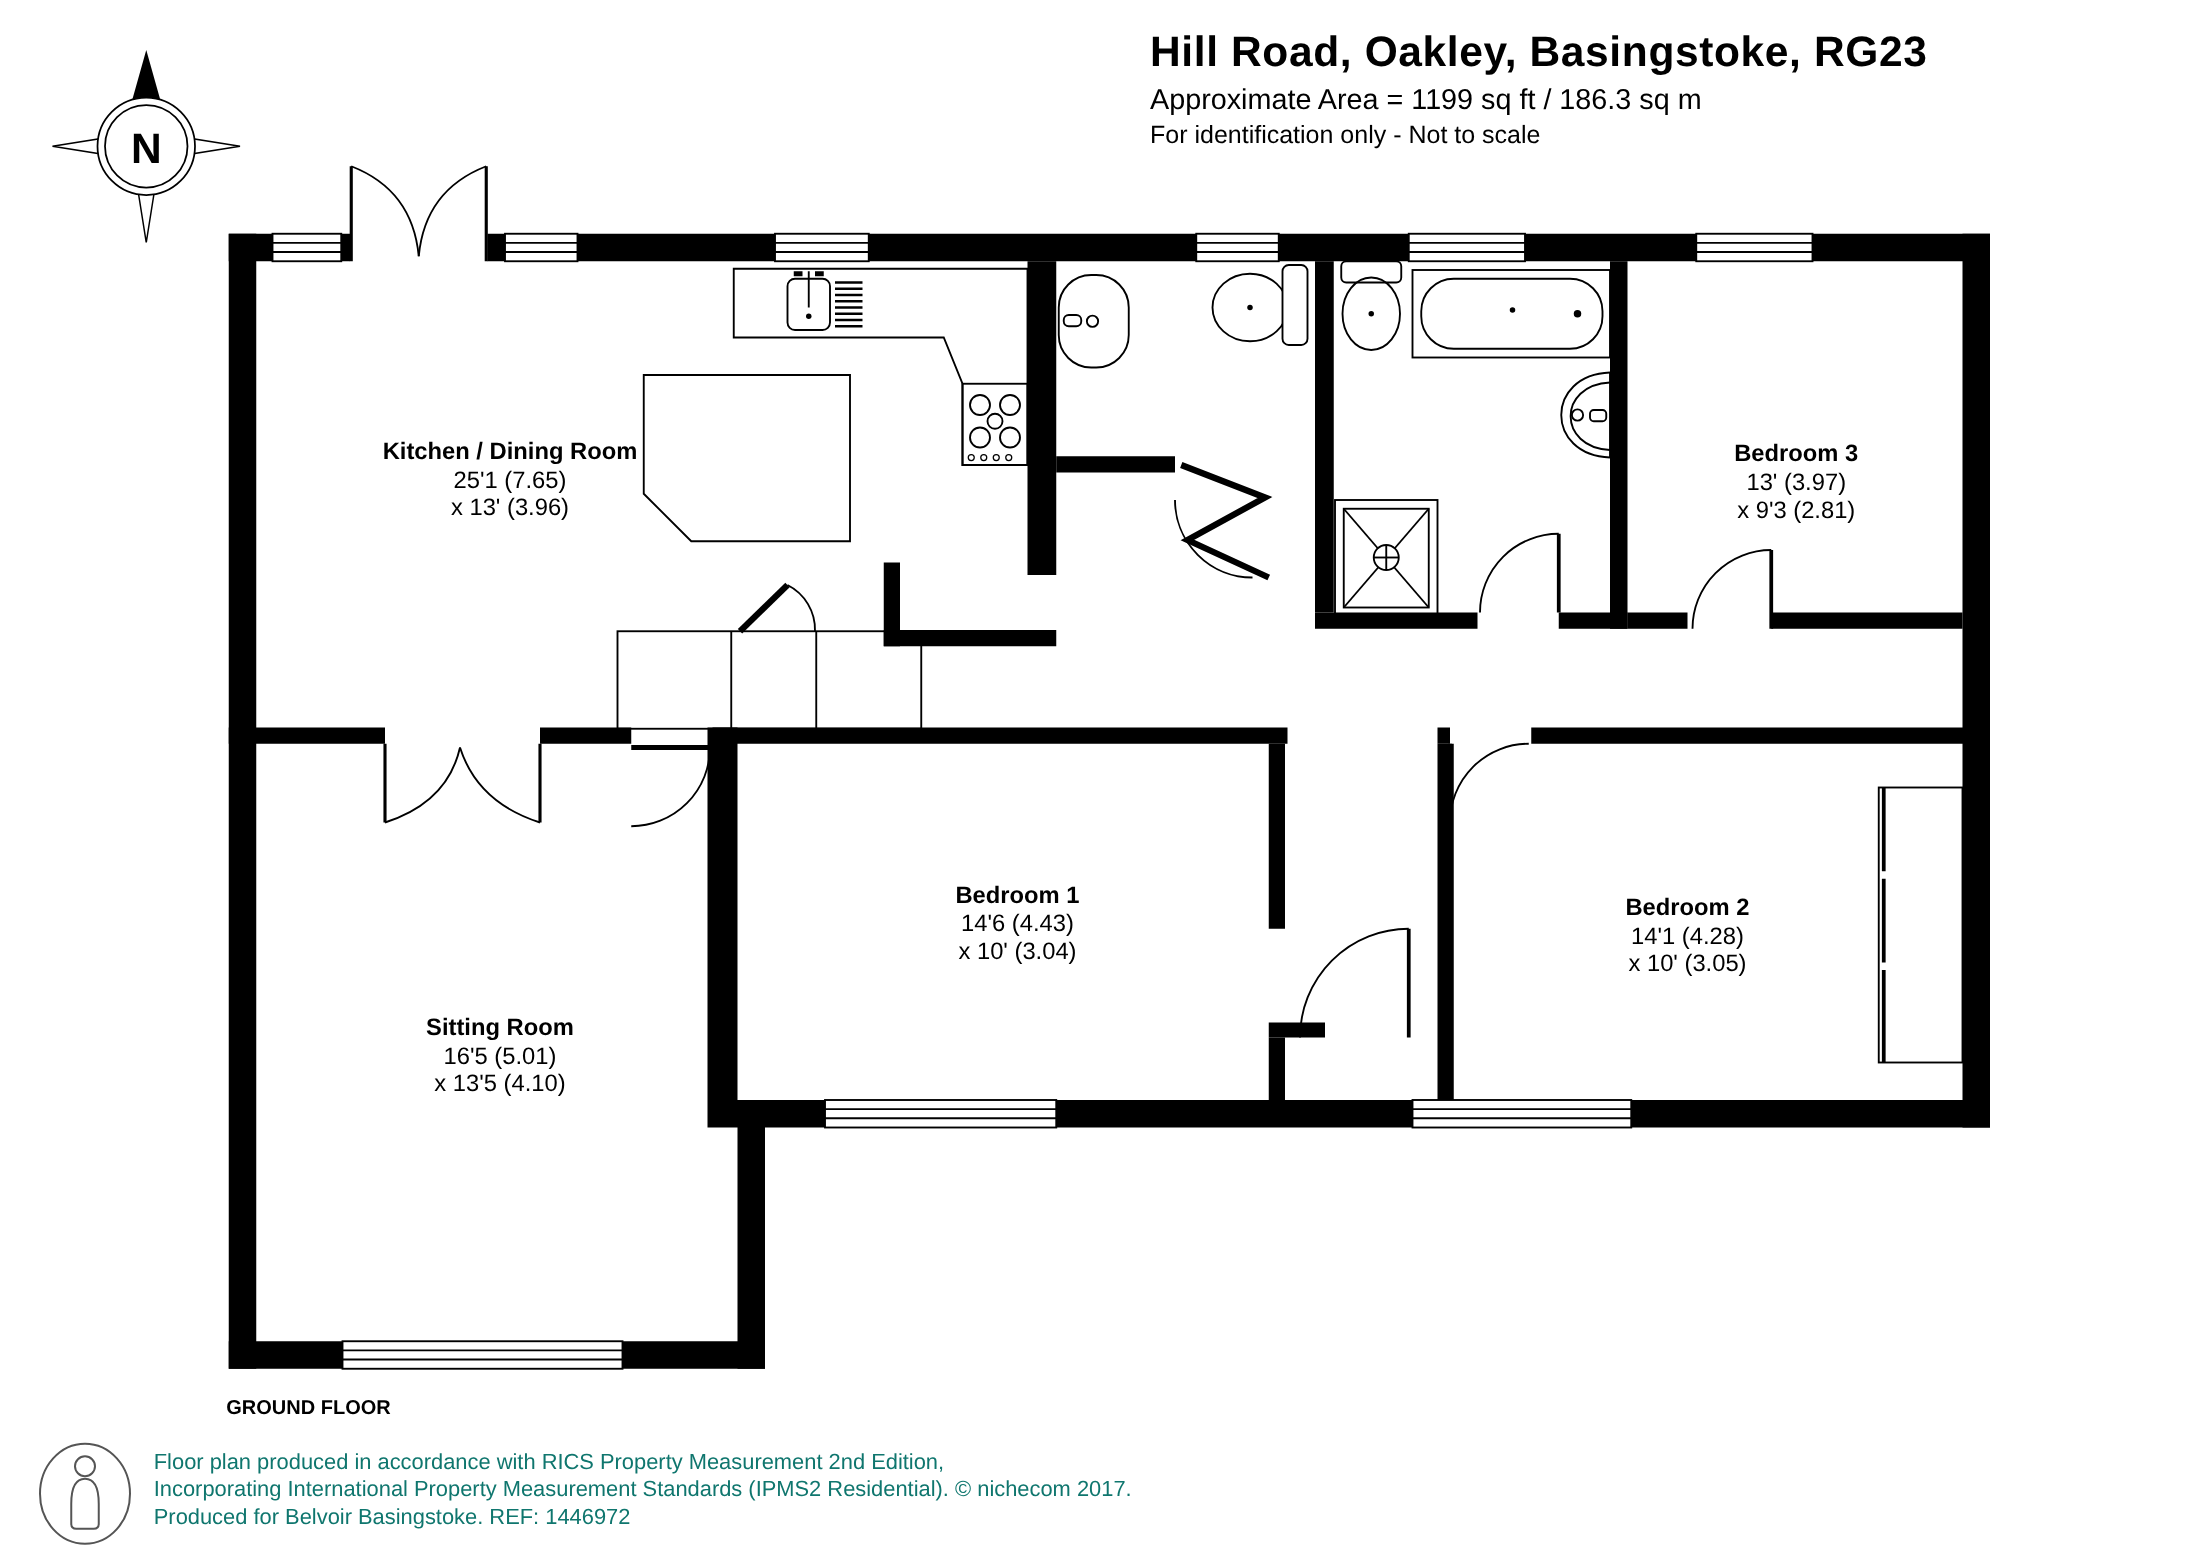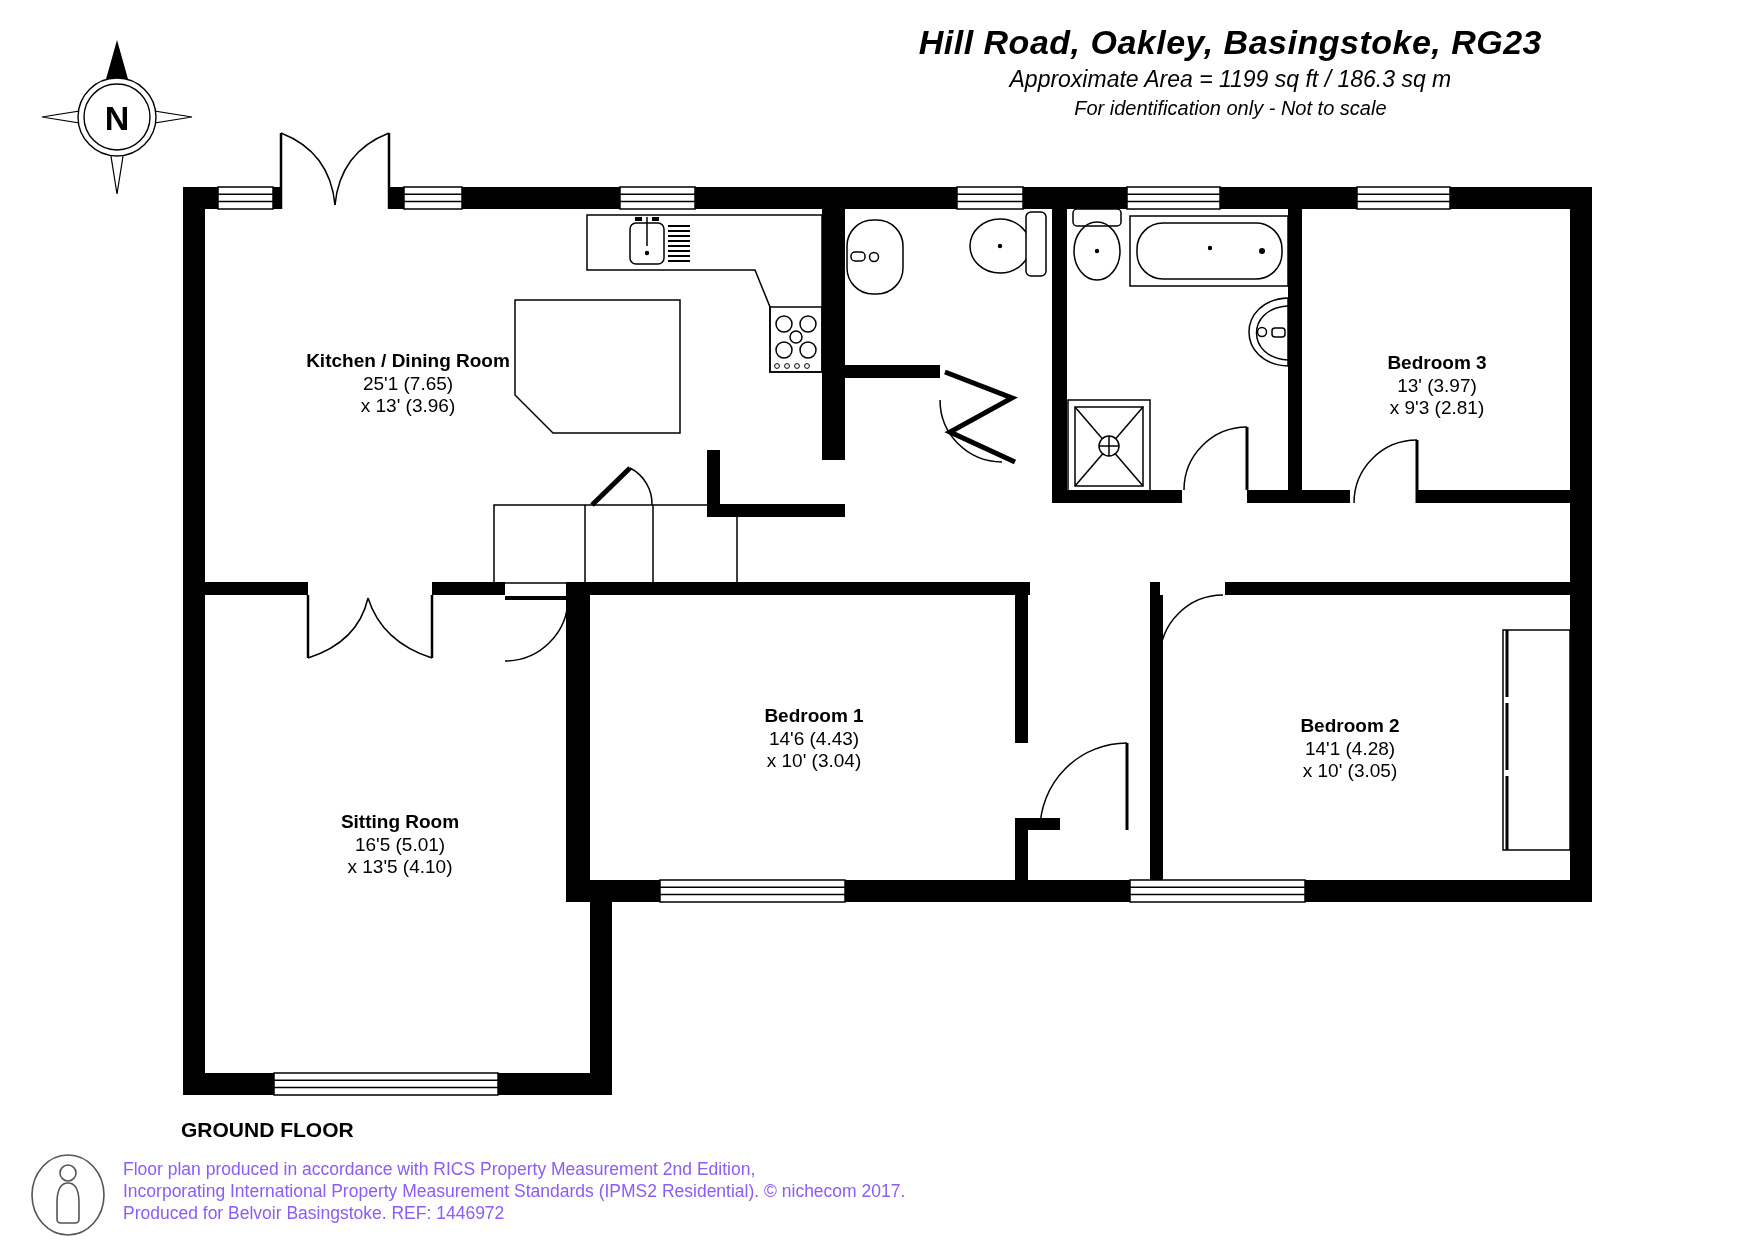--- a/index.html
+++ b/index.html
@@ -1,24 +1,24 @@
 <!DOCTYPE html>
 <html><head>
 <meta charset="utf-8">
 <style>
   html,body{margin:0;padding:0;background:#ffffff;}
   body{width:1755px;height:1241px;position:relative;overflow:hidden;
        font-family:"Liberation Sans", sans-serif;color:#000;}
   .plan-svg{position:absolute;left:0;top:0;}
-  .header{position:absolute;top:22px;right:213px;text-align:center;font-style:italic;}
+  .header{position:absolute;top:22px;right:213px;text-align:left;}
   .header .title{font-size:34px;font-weight:bold;letter-spacing:0.5px;line-height:40px;}
   .header .area{font-size:23px;line-height:34px;}
   .header .note{font-size:20px;line-height:24px;}
-  .floor-label{position:absolute;left:181px;top:1118px;font-size:21px;font-weight:bold;}
-  .footer{position:absolute;left:123px;top:1158px;font-size:17.5px;line-height:22px;color:#8b5cf6;}
+  .floor-label{position:absolute;left:181px;top:1118px;font-size:16px;font-weight:bold;}
+  .footer{position:absolute;left:123px;top:1158px;font-size:17.5px;line-height:22px;color:#0f766e;}
   .footer-icon{position:absolute;left:28px;top:1152px;}
   svg text{font-family:"Liberation Sans", sans-serif;}
   .room-name{font-size:19px;font-weight:bold;}
   .room-dim{font-size:19px;}
   .compass-n{font-size:34px;font-weight:bold;}
   .w{fill:#000;stroke:none;}
   .ln{stroke:#000;stroke-width:1.5;fill:none;}
   .fix{stroke:#000;stroke-width:1.5;fill:#fff;}
   .leaf{stroke:#000;fill:none;}
 </style>

